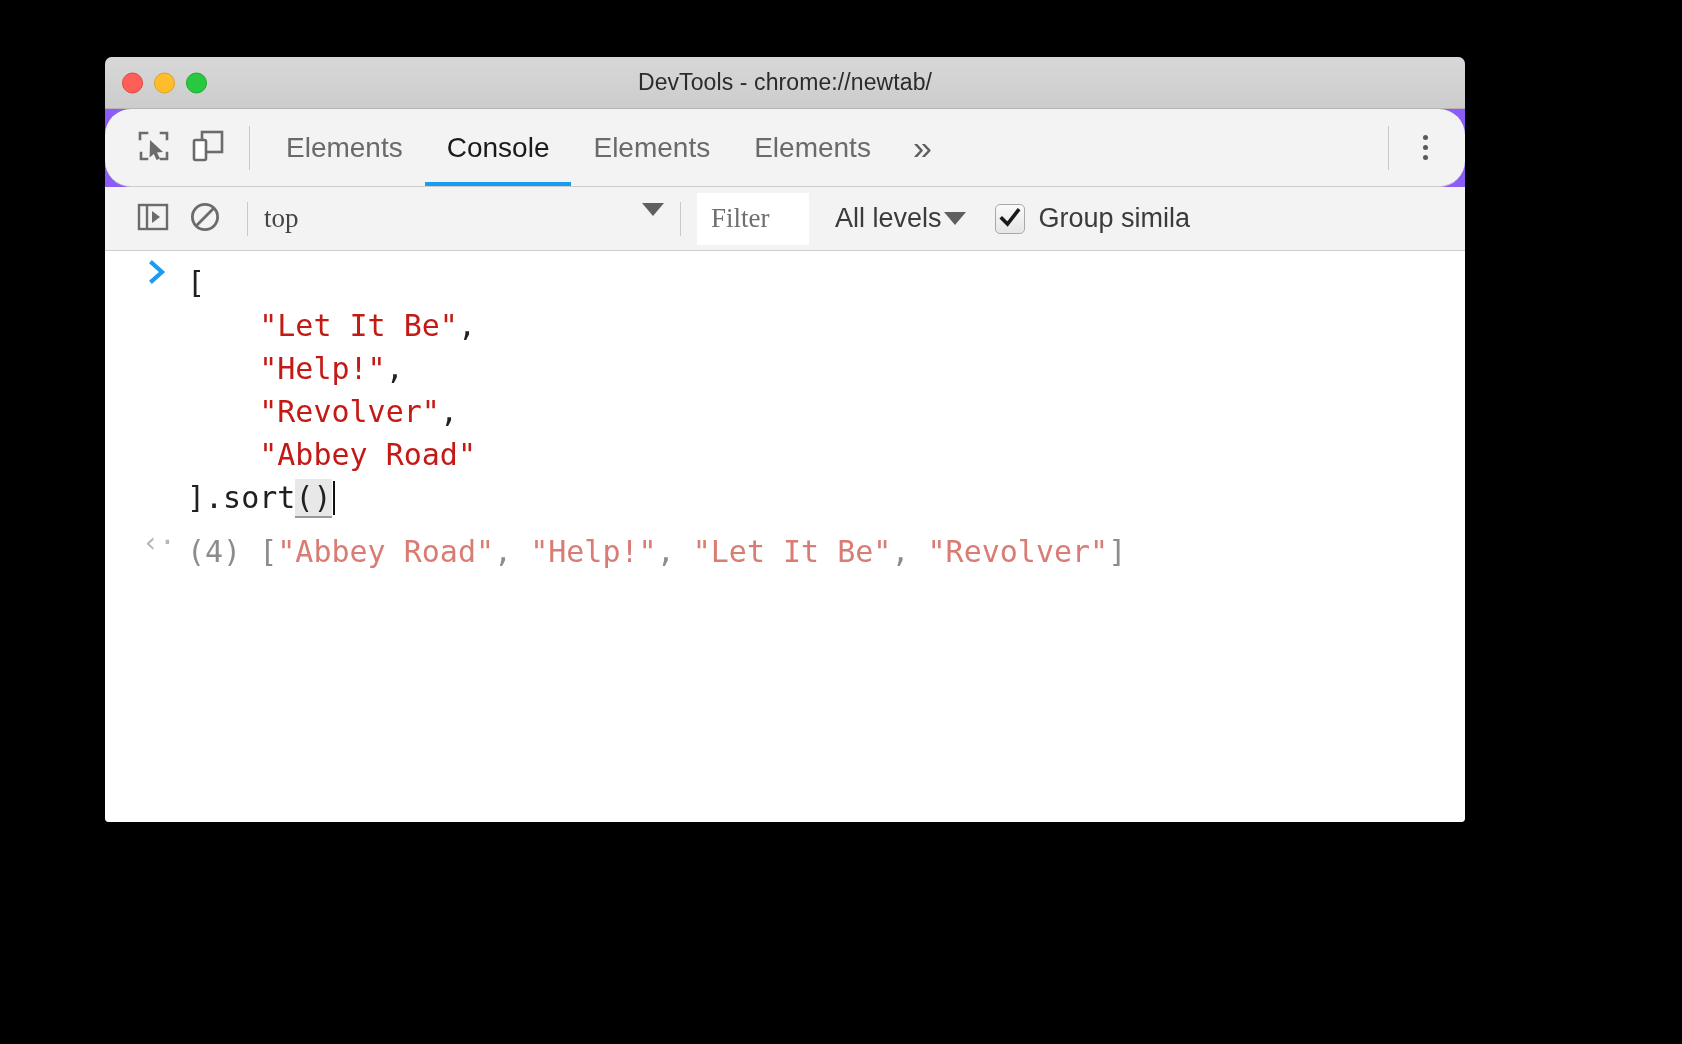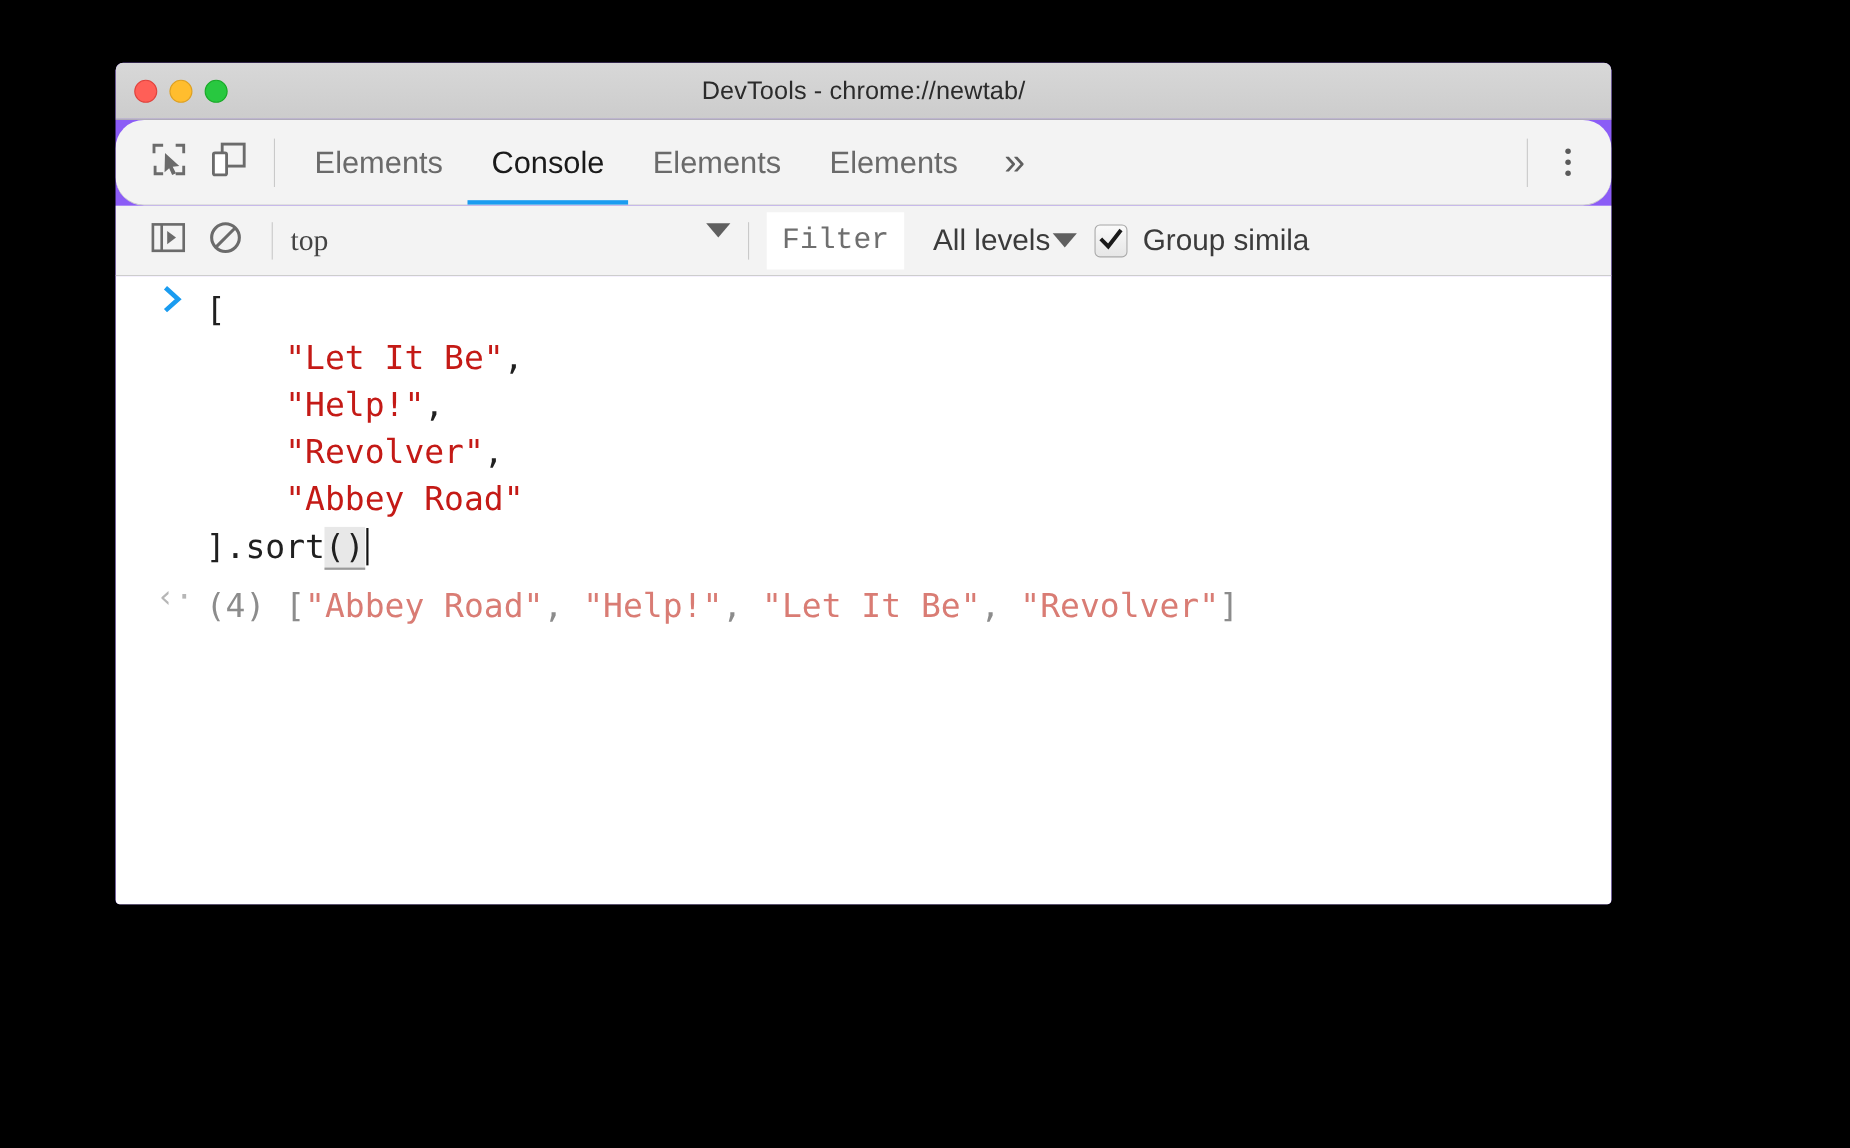--- a/index.html
+++ b/index.html
@@ -193,38 +193,38 @@
   .filter-input {
     background: #ffffff;
     border: none;
     height: 52px;
     min-width: 112px;
     display: flex;
     align-items: center;
     padding: 0 14px;
     font-size: 27px;
     color: #6f6f6f;
-    font-family: Liberation Mono, monospace;
+    font-family: Liberation Serif, serif;
     box-sizing: border-box;
   }
   .levels-select {
     display: flex;
     align-items: center;
     gap: 2px;
     margin-left: 26px;
     font-size: 27px;
     color: #3b3b3b;
     white-space: nowrap;
     font-family: "Liberation Sans", sans-serif;
   }
   .group-similar {
     display: flex;
     align-items: center;
     gap: 14px;
-    margin-left: 16px;
+    margin-left: 29px;
     font-size: 27px;
     color: #3b3b3b;
     white-space: nowrap;
     font-family: "Liberation Sans", sans-serif;
   }
   .checkbox {
     width: 28px;
     height: 28px;
     border-radius: 5px;
     background: linear-gradient(to bottom, #fafafa, #e6e6e6);

